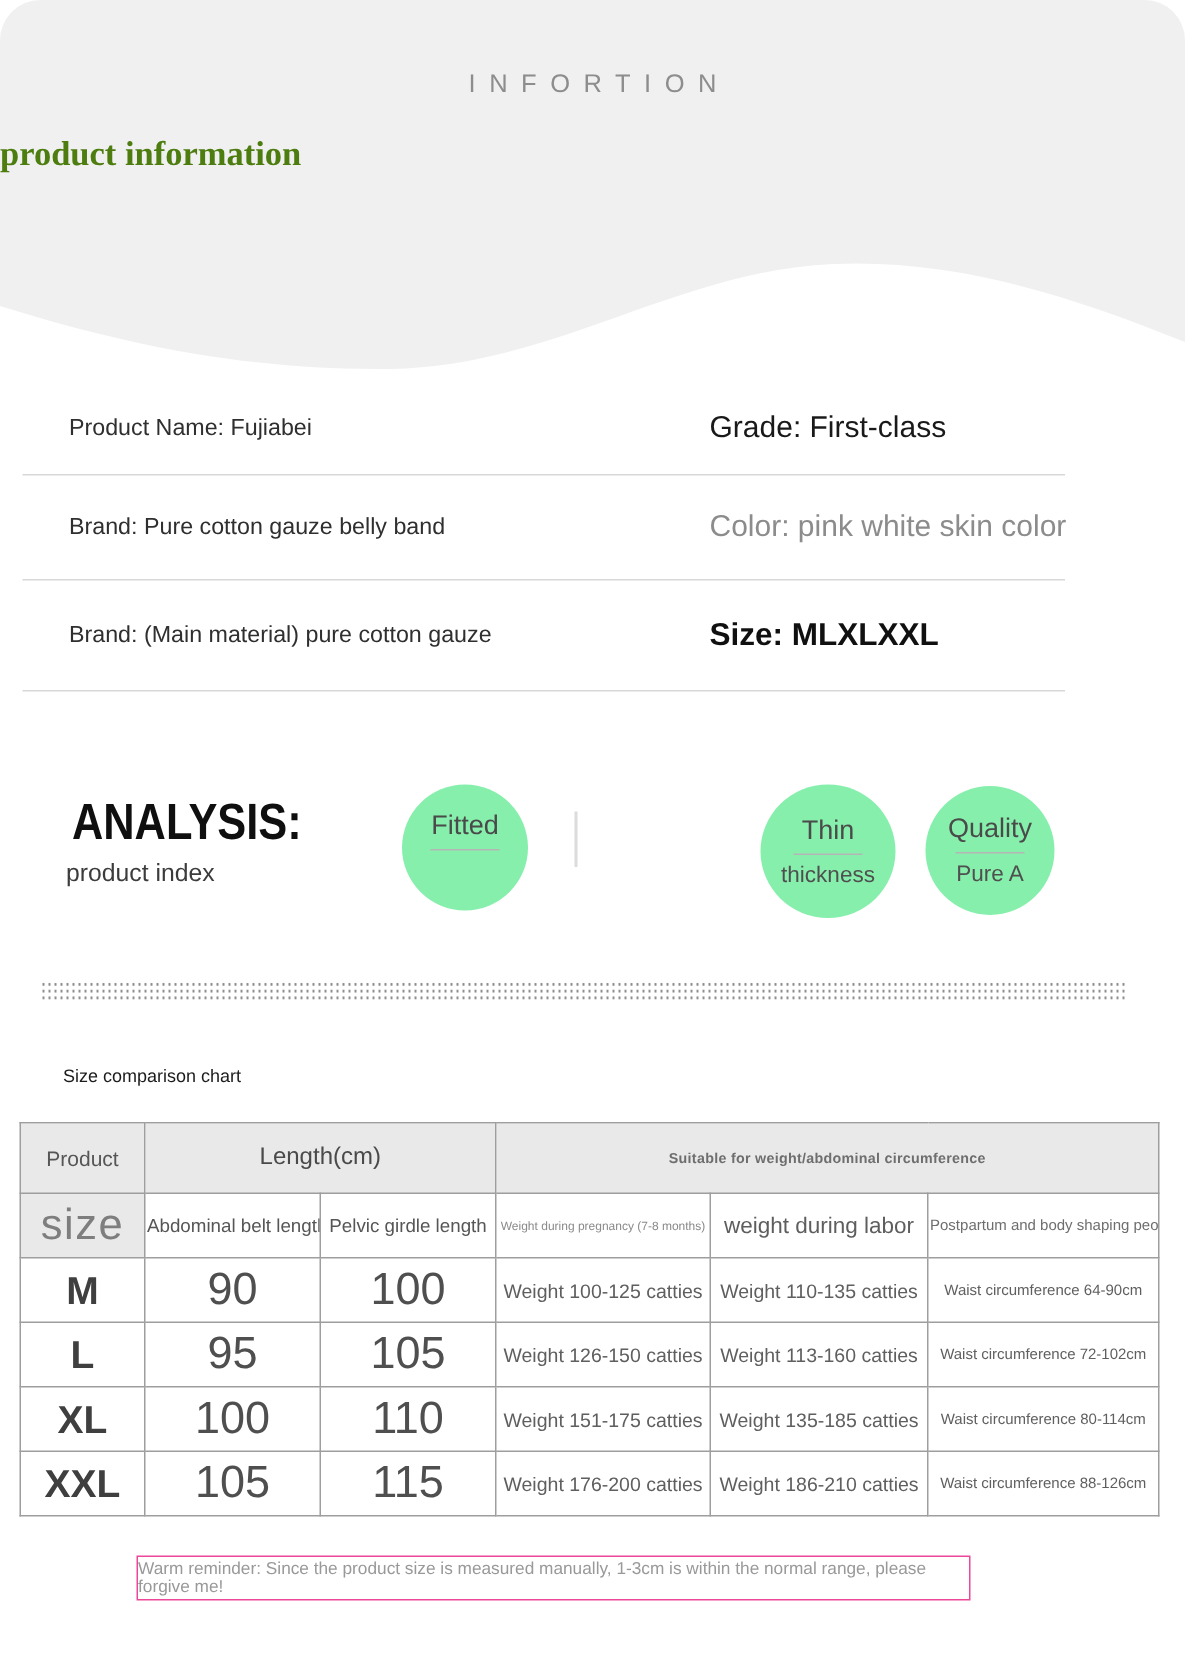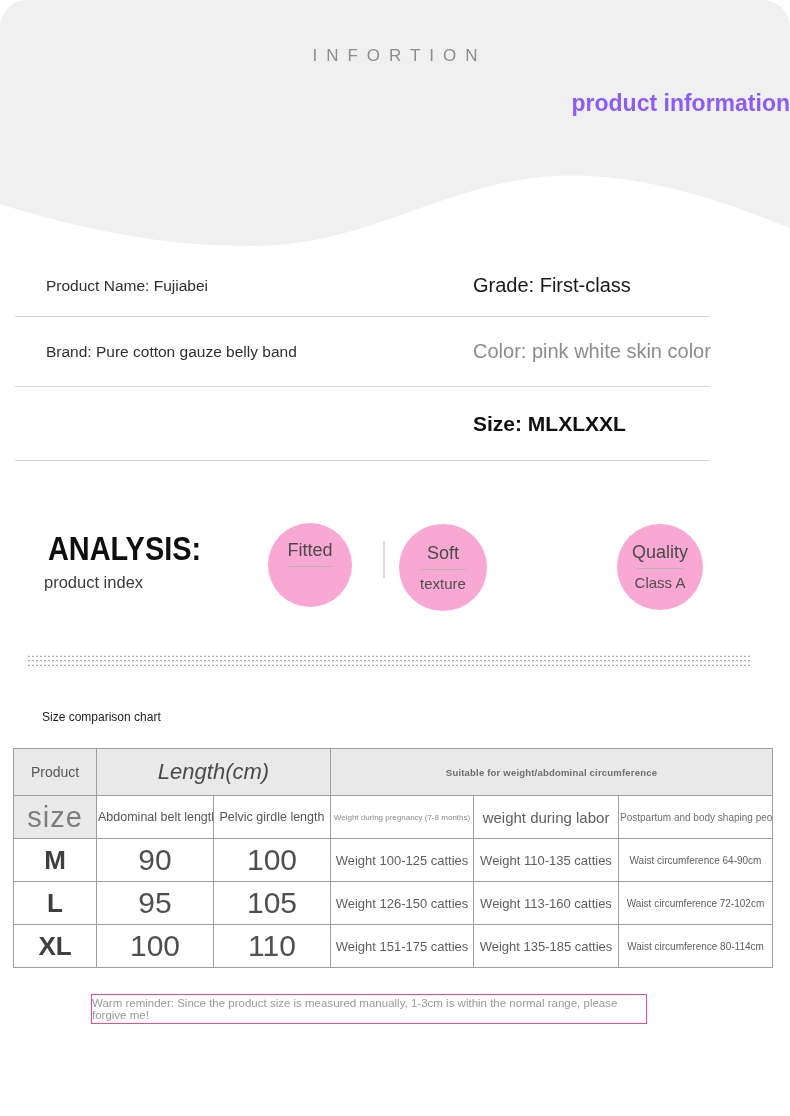--- a/index.html
+++ b/index.html
@@ -12,22 +12,22 @@
   }
 
   
   .hero { position:relative; height:255px; }
   .wave { position:absolute; left:0; top:0; width:790px; height:255px; display:block; }
   .eyebrow {
     position:absolute; top:46px; left:0; width:100%; text-align:center;
     font-size:17px; letter-spacing:9px; padding-left:9px; color:#8d8d8d; font-weight:400;
   }
   .hero-title {
-    position:absolute; top:90px; left:0; width:100%; text-align:right;
-    font-size:23px; font-weight:600; color:#8b5cf6;
+    position:absolute; top:90px; left:0; width:100%; text-align:left;
+    font-size:23px; font-weight:600; color:#4d7c0f;font-family:Liberation Serif, serif;
   }
 
   
   .info { margin:0 80px 0 15px; }
   .info-row { position:relative; border-bottom:1px solid #d8d8d8; display:flex; align-items:center; }
   .info-row.r1 { height:62px; }
   .info-row.r2 { height:70px; }
   .info-row.r3 { height:74px; }
   .info-left { margin-left:31px; font-size:15.5px; color:#2f2f2f; }
   .info-right { position:absolute; left:458px; white-space:nowrap;text-align:center; }
@@ -37,21 +37,21 @@
 
   
   .analysis { position:relative; height:193px; }
   .analysis-title {
     position:absolute; left:48px; top:70px; line-height:1;
     font-size:34px; font-weight:800; color:#0f0f0f;
     transform:scaleX(0.85); transform-origin:left center;
   }
   .analysis-sub { position:absolute; left:44px; top:112px; font-size:16.5px; color:#3c3c3c; }
   .badge {
-    position:absolute; border-radius:50%; background:#f9a8d4;
+    position:absolute; border-radius:50%; background:#86efac;
     display:flex; flex-direction:column; align-items:center; justify-content:center; 
   }
   .badge-top { font-size:18px; color:#4a4a4a; }
   .badge-line { width:46px; height:1px; background:#b5b5b5; margin:5px 0; }
   .badge-bottom { font-size:15px; color:#4f4f4f; min-height:18px; }
   .b1 { left:268px; top:62px; width:84px; height:84px; }
   .b2 { left:399px; top:63px; width:88px; height:87px; }
   .b3 { left:507px; top:62px; width:90px; height:89px; }
   .b4 { left:617px; top:63px; width:86px; height:86px; }
   .badge-sep { position:absolute; left:383px; top:80px; width:2px; height:37px; background:#dcdcdc; }
@@ -71,21 +71,21 @@
   }
   .size-table td {
     border:1px solid #9e9e9e; text-align:center; vertical-align:middle;
     overflow:hidden; white-space:nowrap; padding:1px;
   }
   tr.hr1 { height:47px; }
   tr.hr2 { height:43px; }
   tr.dr  { height:43px; }
   .cell-gray { background:#e9e9e9; }
   .h-product  { font-size:14px;  color:#565656; }
-  .h-length   { font-size:22px;  color:#4a4a4a;font-style:italic; }
+  .h-length   { font-size:16px;  color:#4a4a4a; }
   .h-suitable { font-size:9.5px; color:#6e6e6e; font-weight:700; letter-spacing:0.2px; }
   .h-size     { font-size:29px;  color:#7e7e7e; letter-spacing:1px; }
   .h-sub      { font-size:12.5px; color:#565656; }
   .h-sub-tiny { font-size:8px;   color:#8a8a8a; }
   .h-sub-mid  { font-size:15px;  color:#5e5e5e; }
   .h-sub-sm   { font-size:10px;  color:#6e6e6e; }
   .c-size  { font-size:26px; font-weight:700; color:#3f3f3f; }
   .c-num   { font-size:30px; font-weight:400; color:#4f4f4f; }
   .c-wt    { font-size:13px; color:#5f5f5f; }
   .c-waist { font-size:10px; color:#5f5f5f; }
@@ -114,43 +114,44 @@
   <section class="info">
     <div class="info-row r1">
       <span class="info-left">Product Name: Fujiabei</span>
       <span class="info-right right-dark">Grade: First-class</span>
     </div>
     <div class="info-row r2">
       <span class="info-left">Brand: Pure cotton gauze belly band</span>
       <span class="info-right right-gray">Color: pink white skin color</span>
     </div>
     <div class="info-row r3">
+      <span class="info-left">Brand: (Main material) pure cotton gauze</span>
       <span class="info-right right-bold">Size: MLXLXXL</span>
     </div>
   </section>
 
   <section class="analysis">
     <div class="analysis-title">ANALYSIS:</div>
     <div class="analysis-sub">product index</div>
 
     <div class="badge b1">
       <span class="badge-top">Fitted</span>
       <span class="badge-line"></span>
       <span class="badge-bottom"></span>
     </div>
     <div class="badge-sep"></div>
-    <div class="badge b2">
-      <span class="badge-top">Soft</span>
+    <div class="badge b3">
+      <span class="badge-top">Thin</span>
       <span class="badge-line"></span>
-      <span class="badge-bottom">texture</span>
+      <span class="badge-bottom">thickness</span>
     </div>
     <div class="badge b4">
       <span class="badge-top">Quality</span>
       <span class="badge-line"></span>
-      <span class="badge-bottom">Class A</span>
+      <span class="badge-bottom">Pure A</span>
     </div>
   </section>
 
   <div class="dotted"></div>
 
   <div class="chart-caption">Size comparison chart</div>
 
   <table class="size-table">
     <colgroup>
       <col style="width:83px">
@@ -191,20 +192,28 @@
         <td class="c-waist">Waist circumference 72-102cm</td>
       </tr>
       <tr class="dr">
         <td class="c-size">XL</td>
         <td class="c-num">100</td>
         <td class="c-num">110</td>
         <td class="c-wt">Weight 151-175 catties</td>
         <td class="c-wt">Weight 135-185 catties</td>
         <td class="c-waist">Waist circumference 80-114cm</td>
       </tr>
+      <tr class="dr">
+        <td class="c-size">XXL</td>
+        <td class="c-num">105</td>
+        <td class="c-num">115</td>
+        <td class="c-wt">Weight 176-200 catties</td>
+        <td class="c-wt">Weight 186-210 catties</td>
+        <td class="c-waist">Waist circumference 88-126cm</td>
+      </tr>
     </tbody>
   </table>
 
   <div class="note">
     <span>Warm reminder: Since the product size is measured manually, 1-3cm is within the normal range, please forgive me!</span>
   </div>
 
 </div>
 
 </body></html>

